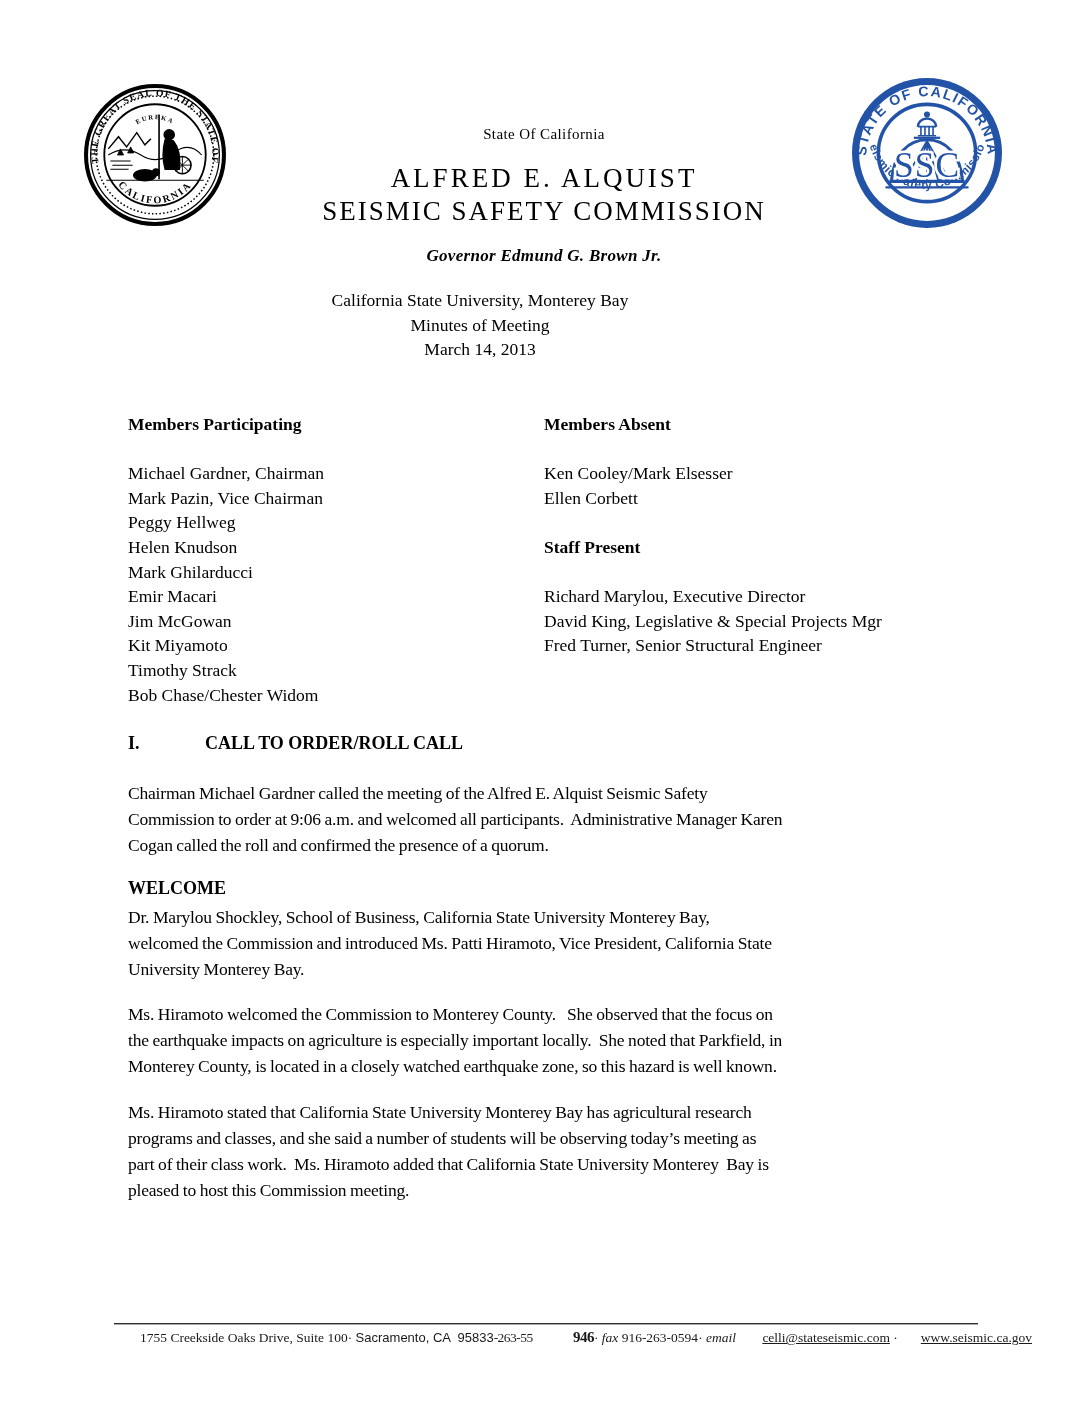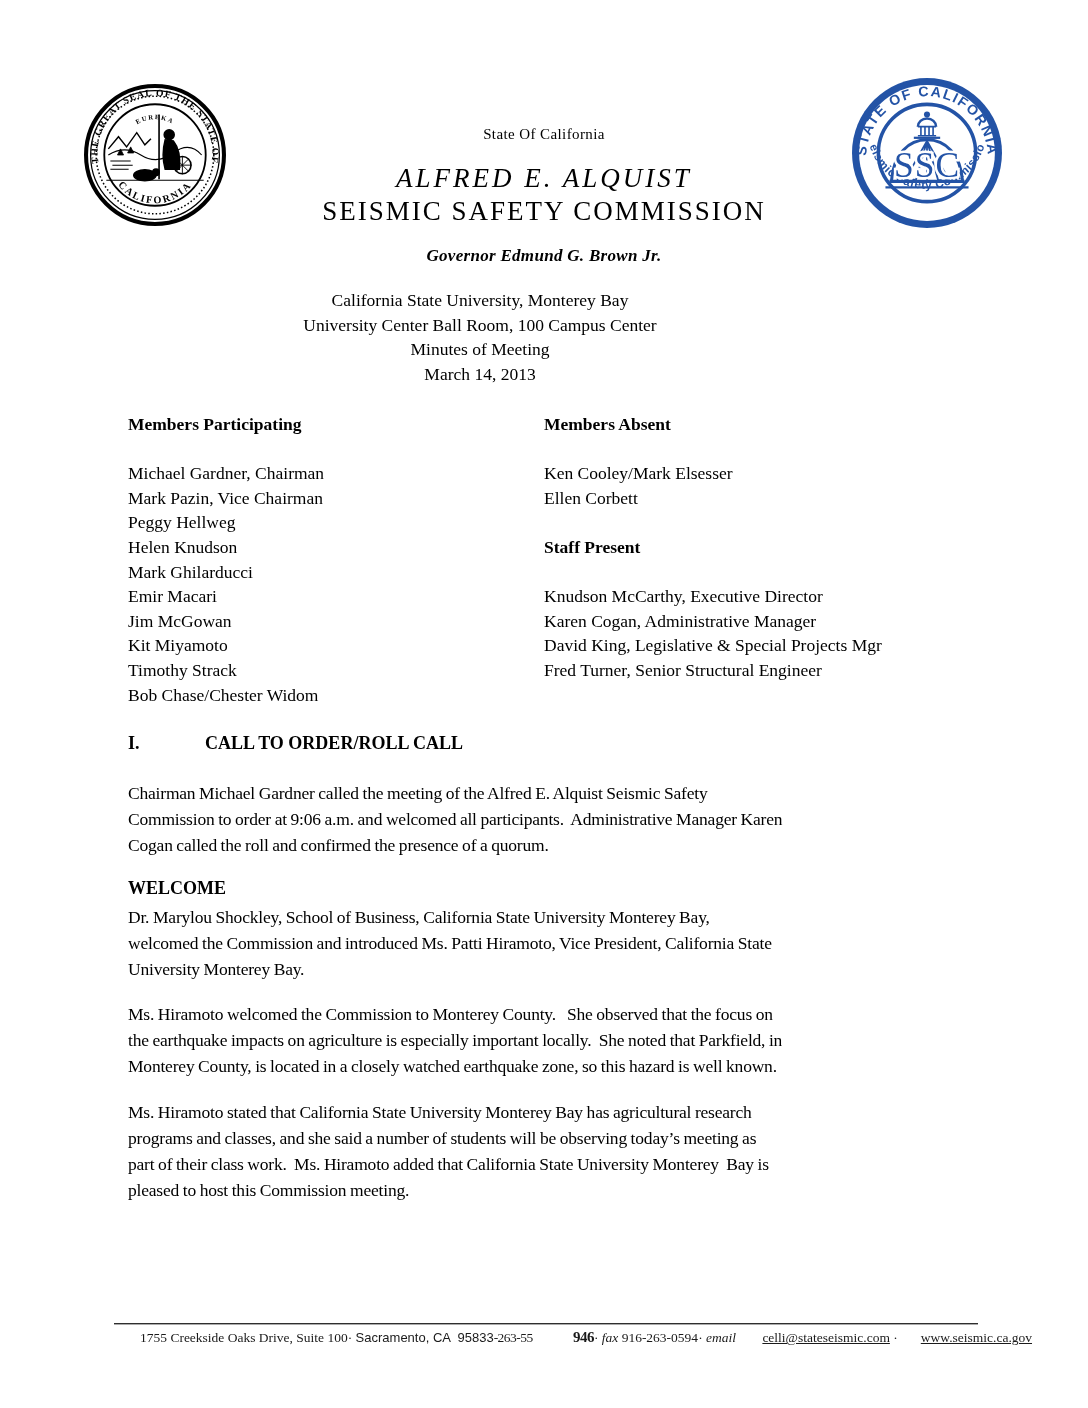--- a/index.html
+++ b/index.html
@@ -13,21 +13,21 @@
     font-family: "Liberation Serif", serif;
     overflow: hidden;
   }
 
   
   .seal-left  { position: absolute; left: 84px;  top: 84px;  width: 142px; height: 142px; }
   .logo-right { position: absolute; left: 851px; top: 72px;  width: 152px; height: 162px; }
 
   .header-center { position: absolute; left: 244px; top: 0; width: 600px; text-align: center; }
   .state-line { position: absolute; top: 126px; width: 100%; font-size: 15px; letter-spacing: .4px; }
-  .title-1 { position: absolute; top: 163px; width: 100%; font-size: 27px; letter-spacing: 3px; white-space: nowrap; font-style: italic; }
+  .title-1 { position: absolute; top: 163px; width: 100%; font-size: 27px; letter-spacing: 3px; white-space: nowrap; }
   .title-2 { position: absolute; top: 196px; width: 100%; font-size: 27px; letter-spacing: 2px; white-space: nowrap; }
   .governor { position: absolute; top: 246px; width: 100%; font-size: 17px; font-weight: bold; font-style: italic; letter-spacing: .3px; }
 
   .venue { position: absolute; left: 0; top: 288px; width: 960px; text-align: center;
            font-size: 17.5px; line-height: 24.5px; }
 
   
   .members { position: absolute; left: 128px; top: 412px; width: 856px;
              display: grid; grid-template-columns: 416px 1fr;
              font-size: 17.5px; line-height: 24.6px; }
@@ -125,21 +125,20 @@
 
   <div class="header-center">
     <div class="state-line">State Of California</div>
     <div class="title-1">ALFRED E. ALQUIST</div>
     <div class="title-2">SEISMIC SAFETY COMMISSION</div>
     <div class="governor">Governor Edmund G. Brown Jr.</div>
   </div>
 
   <div class="venue">
     <div>California State University, Monterey Bay</div>
-    <div>University Center Ball Room, 100 Campus Center</div>
     <div>Minutes of Meeting</div>
     <div>March 14, 2013</div>
   </div>
 
   <div class="members">
     <div>
       <div class="row hd">Members Participating</div>
       <div class="row"></div>
       <div class="row">Michael Gardner, Chairman</div>
       <div class="row">Mark Pazin, Vice Chairman</div>
@@ -153,22 +152,21 @@
       <div class="row">Bob Chase/Chester Widom</div>
     </div>
     <div>
       <div class="row hd">Members Absent</div>
       <div class="row"></div>
       <div class="row">Ken Cooley/Mark Elsesser</div>
       <div class="row">Ellen Corbett</div>
       <div class="row"></div>
       <div class="row hd">Staff Present</div>
       <div class="row"></div>
-      <div class="row">Knudson McCarthy, Executive Director</div>
-      <div class="row">Karen Cogan, Administrative Manager</div>
+      <div class="row">Richard Marylou, Executive Director</div>
       <div class="row">David King, Legislative &amp; Special Projects Mgr</div>
       <div class="row">Fred Turner, Senior Structural Engineer</div>
     </div>
   </div>
 
   <div class="sec-heading" style="top:733px;">
     <span class="num">I.</span>
     <span>CALL TO ORDER/ROLL CALL</span>
   </div>
   <div class="para" style="top:780px;">Chairman Michael Gardner called the meeting of the Alfred E. Alquist Seismic Safety

